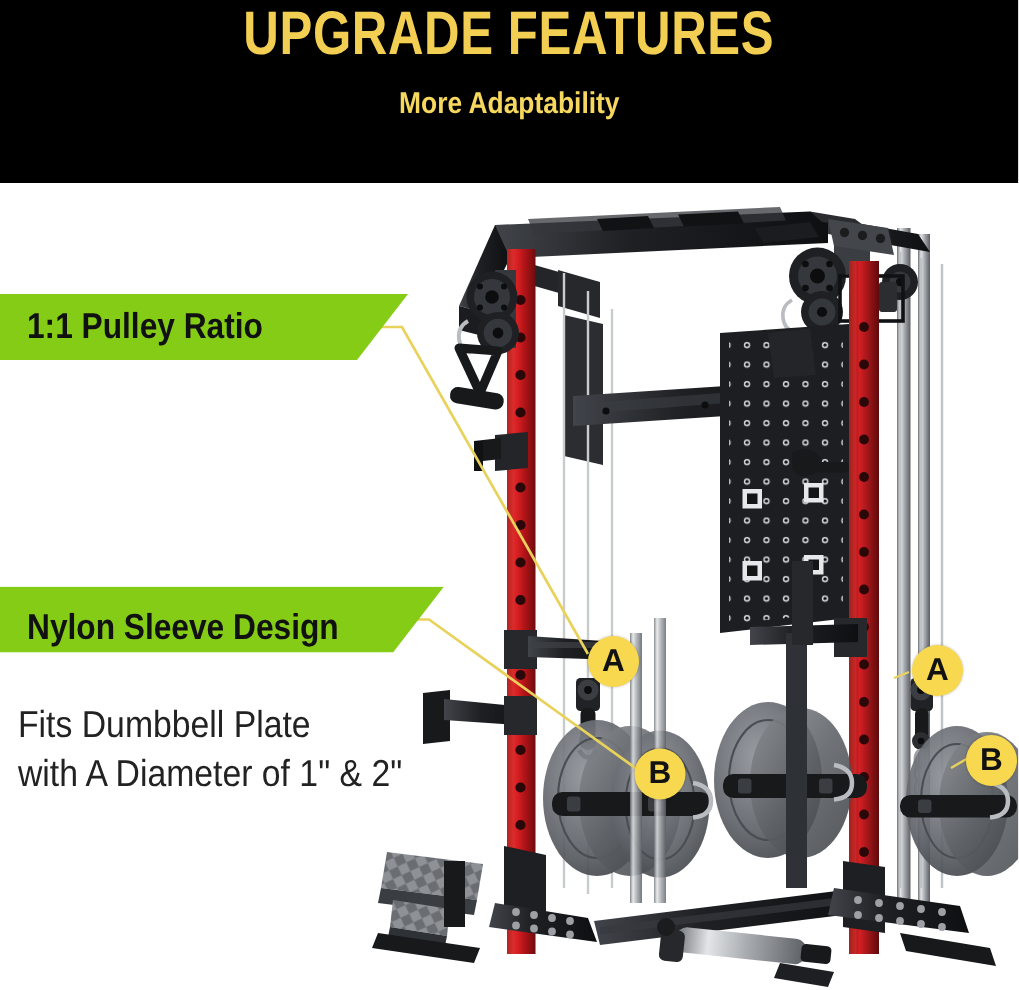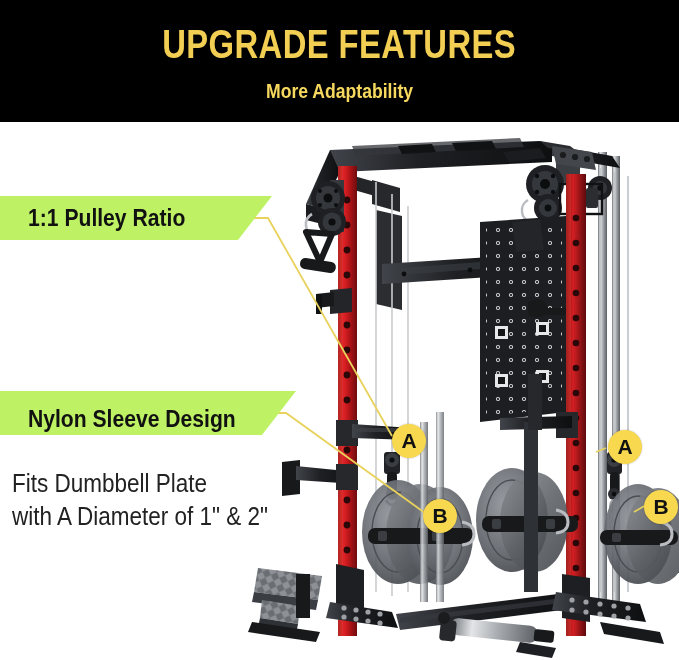--- a/index.html
+++ b/index.html
@@ -9,21 +9,21 @@
     font-family:"Liberation Sans", sans-serif;
     position:relative;
   }
   #stage{position:relative;width:679px;height:660px;overflow:hidden;background:#fff;}
 
   
   .header{
     position:absolute;left:0;top:0;width:679px;height:122px;
     background:#000000;
     display:flex;flex-direction:column;align-items:center;justify-content:flex-start;
-    box-sizing:border-box;padding-top:22px;
+    box-sizing:border-box;
   }
   .header-title{
     font-family:"Liberation Sans", sans-serif;
     font-weight:bold;
     font-size:41px;
     line-height:44px;
     letter-spacing:0.5px;
     color:#F2CE52;
     transform:scaleX(0.80);
     transform-origin:center top;
@@ -39,24 +39,24 @@
     color:#F6D85F;
     transform:scaleX(0.88);
     transform-origin:center top;
     white-space:nowrap;
     margin-top:14px;
   }
 
   
   .banner{
     position:absolute;
-    background:#bef264;
+    background:#84cc16;
     display:flex;align-items:center;
     box-sizing:border-box;
-    padding-left:28px;
+    padding-left:18px;
     white-space:nowrap;
   }
   .banner-label{
     font-family:"Liberation Sans", sans-serif;
     font-weight:bold;
     color:#111111;
     transform-origin:left center;
     white-space:nowrap;
   }
   #banner-pulley{

